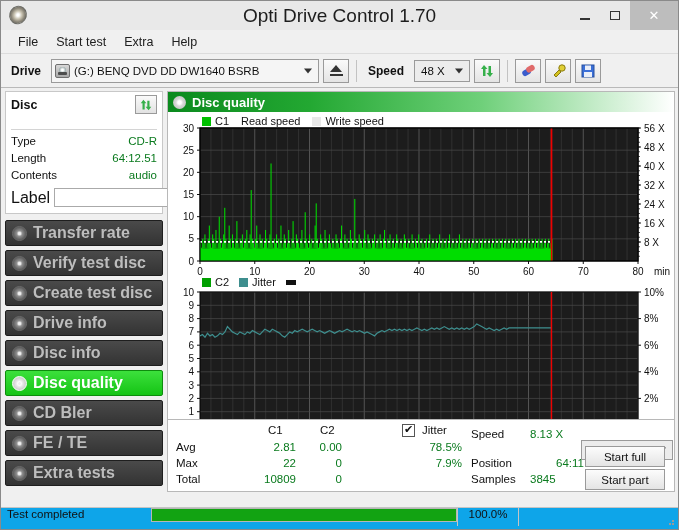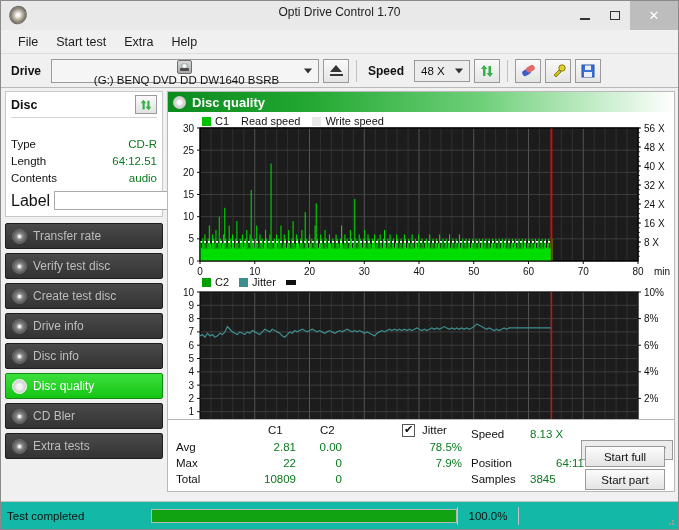--- a/index.html
+++ b/index.html
@@ -28,21 +28,21 @@
     position: absolute; left: 8px; top: 5px;
     width: 18px; height: 18px;
     background: radial-gradient(circle at 50% 50%, #ffffff 10%, #c8c2b0 35%, #8a8578 60%, #5a5a55 100%);
     border-radius: 50%;
     border: 1px solid #6c6c66;
     transform: rotate(-12deg) skewX(-4deg);
   }
   .title-text {
     position: absolute; left: 0; right: 0; top: 4px;
     text-align: center;
-    font-size: 12px;
+    font-size: 19px;
     color: #1d1d1d;
   }
   .win-btns { position: absolute; right: 0; top: 0; display: flex; height: 29px; }
   .win-btn {
     width: 30px; height: 29px;
     display: flex; align-items: center; justify-content: center;
     font-size: 12px; color: #333;
     cursor: default;
   }
   .win-btn.close { width: 48px; background: #bdbdbd; color: #ffffff; font-size: 13px; }
@@ -73,21 +73,21 @@
     gap: 4px;
   }
   .lbl-bold { font-size: 12px; font-weight: bold; color: #111; margin: 0 6px 0 4px; }
   .drive-combo {
     position: relative;
     width: 268px; height: 24px;
     background: #f5f5f5;
     border: 1px solid #9a9a9a;
     display: flex; align-items: center;
     padding-left: 3px;
-    font-size: 11.5px; color: #111; flex-direction: column;
+    font-size: 11.5px; color: #111;
   }
   .drive-ico {
     width: 15px; height: 14px;
     background: linear-gradient(#d8d8d8,#a9a9a9);
     border: 1px solid #6f6f6f; border-radius: 2px;
     position: relative; margin-right: 4px; flex: 0 0 auto;
   }
   .drive-ico::after {
     content: ""; position: absolute; left: 2px; bottom: 2px;
     width: 9px; height: 3px; background: #4d4d4d; border-radius: 1px;
@@ -138,21 +138,21 @@
     display: flex; flex-direction: column;
   }
   .disc-panel {
     border: 1px solid #c8c8c8;
     background: #ffffff;
     padding: 3px 5px 5px 5px;
   }
   .disc-head {
     display: flex; align-items: center; justify-content: space-between;
     border-bottom: 1px solid #d4d4d4;
-    padding-bottom: 3px; margin-bottom: 18px;
+    padding-bottom: 15px; margin-bottom: 3px;
   }
   .disc-title { font-size: 12.5px; font-weight: bold; color: #111; }
   .refresh-btn {
     width: 22px; height: 19px;
     background: linear-gradient(#fafafa,#e2e2e2);
     border: 1px solid #9a9a9a;
     display: flex; align-items: center; justify-content: center;
   }
   .disc-row {
     display: flex; justify-content: space-between;
@@ -185,22 +185,23 @@
   }
 
   .navlist { margin-top: 6px; display: flex; flex-direction: column; gap: 4px; }
   .nav-btn {
     height: 26px;
     background: linear-gradient(#4a4a4a, #333333);
     border: 1px solid #1e1e1e;
     border-radius: 2px;
     display: flex; align-items: center;
     padding-left: 6px;
-    color: #bdbdbd; font-size: 12px;
+    color: #bdbdbd; font-size: 16px;
     cursor: default;
+    font-weight: bold;
   }
   .nav-btn.active {
     background: linear-gradient(#3ce03c, #15c415);
     border: 1px solid #0d8c0d;
     color: #ffffff;
   }
   .nav-ico {
     width: 15px; height: 15px; margin-right: 6px;
     border-radius: 50%;
     background: radial-gradient(circle at 50% 50%, #dcdcdc 15%, #8d8d8d 32%, #5a5a5a 70%, #3d3d3d 100%);
@@ -290,24 +291,24 @@
     background: linear-gradient(#fcfcfc,#e4e4e4);
     border: 1px solid #9a9a9a;
     display: flex; align-items: center; justify-content: center;
     font-size: 11.5px; color: #111;
     cursor: default;
   }
 
   
   .statusbar {
     position: absolute; left: 0; bottom: 0;
-    width: 677px; height: 28px;
-    background: #14b8a6;
+    width: 677px; height: 22px;
+    background: #0ea5e9;
     border-top: 1px solid #c4c4c4;
-    display: flex; align-items: center;
+    display: flex; align-items: flex-start;
     font-size: 11.5px; color: #111;
   }
   .sb-text { width: 150px; padding-left: 6px; }
   .sb-prog {
     width: 306px; height: 14px;
     background: #e8e8e8; border: 1px solid #b6b6b6;
     position: relative;
   }
   .sb-fill { position: absolute; left: 0; top: 0; bottom: 0; background: #12a312; }
   .sb-pct { width: 60px; text-align: center; }
@@ -446,20 +447,24 @@
           <span class="nav-ico"></span>
           <span>Disc info</span>
         </div>
         <div class="nav-btn active">
           <span class="nav-ico"></span>
           <span>Disc quality</span>
         </div>
         <div class="nav-btn">
           <span class="nav-ico"></span>
           <span>CD Bler</span>
+        </div>
+        <div class="nav-btn">
+          <span class="nav-ico"></span>
+          <span>FE / TE</span>
         </div>
         <div class="nav-btn">
           <span class="nav-ico"></span>
           <span>Extra tests</span>
         </div>
       </div>
 
     </div>
 
     <div class="panel">

